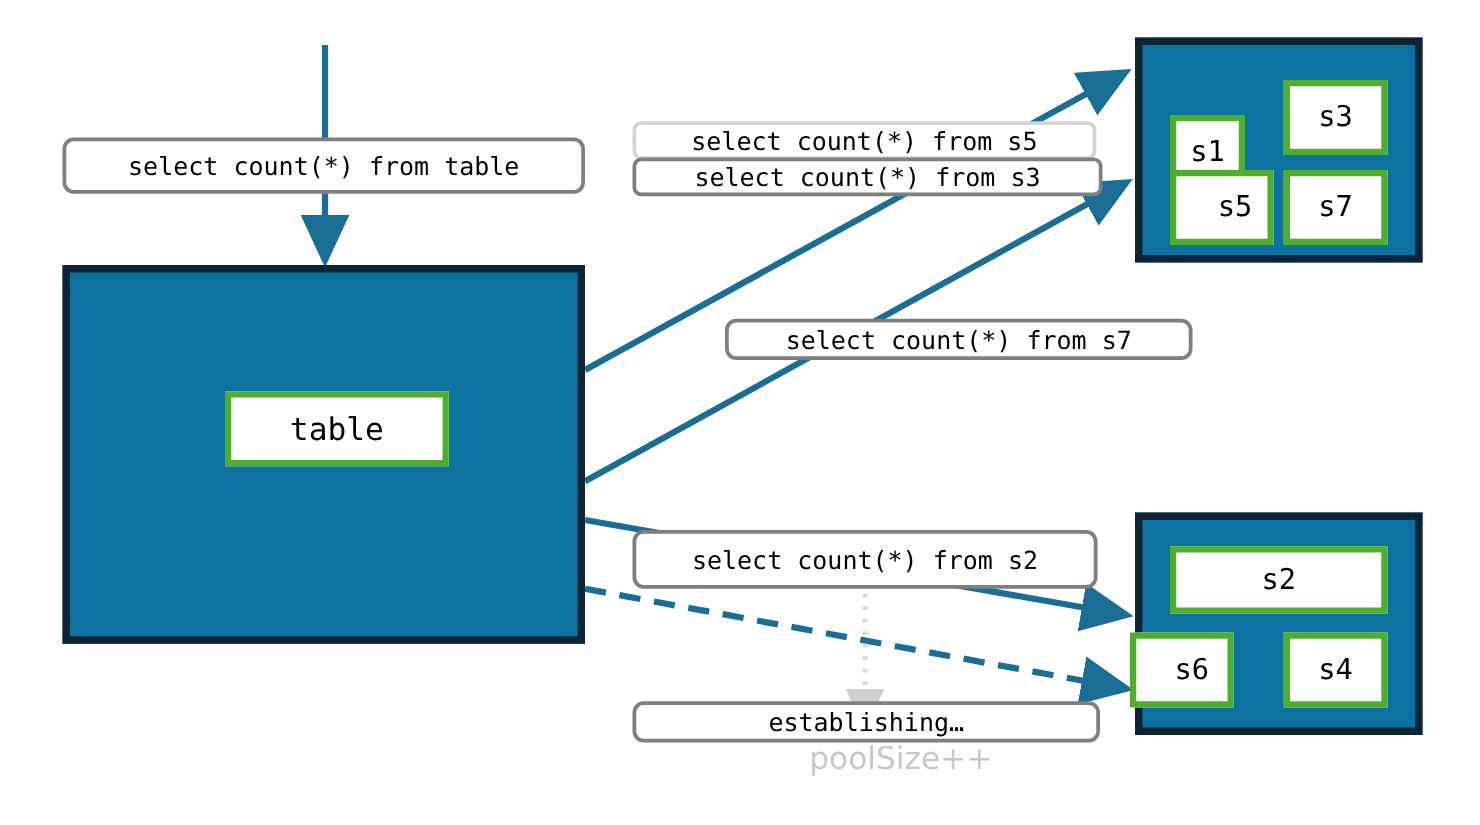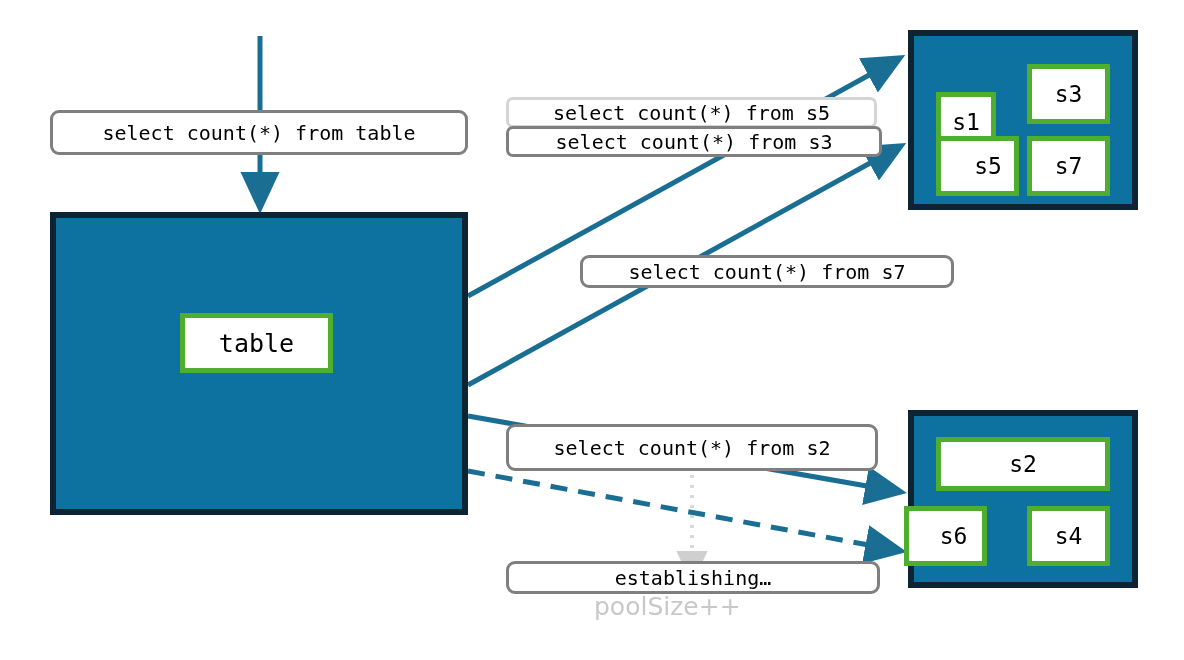--- a/index.html
+++ b/index.html
@@ -60,21 +60,21 @@
     box-sizing: border-box;
     display: flex;
     align-items: center;
     justify-content: center;
     color: #000000;
     font-family: "DejaVu Sans Mono", "Liberation Mono", monospace;
   }
   #node-table {
     left: 180px;
     top: 313px;
-    width: 153px;
+    width: 179px;
     height: 60px;
     font-size: 25px;
   }
   .pool-node {
     font-size: 23px;
   }
   #node-s1 { left: 936px; top: 64px;  width: 60px; height: 60px; margin-top: 28px; }
   #node-s3 { left: 1027px; top: 64px; width: 83px; height: 60px; }
   #node-s5 { left: 936px; top: 136px; width: 83px; height: 60px; padding-left: 21px; }
   #node-s7 { left: 1027px; top: 136px; width: 83px; height: 60px; }
@@ -107,21 +107,21 @@
   #lbl-s7    { left: 580px; top: 255px; width: 374px; height: 33px; }
   #lbl-s2    { left: 506px; top: 424px; width: 372px; height: 47px; }
   #lbl-est   { left: 506px; top: 514px; width: 374px; height: 33px; margin-top: 47px; }
 
   
   #poolsize {
     position: absolute;
     left: 594px;
     top: 592px;
     width: 200px;
-    text-align: left;
+    text-align: right;
     font-family: "DejaVu Sans", "Liberation Sans", sans-serif;
     font-size: 25px;
     color: #c8c8c8;
     white-space: nowrap;
   }
   #poolsize .sq {
     border-bottom: 2px wavy #ff2222;
     padding-bottom: 1px;
   }
 </style>

